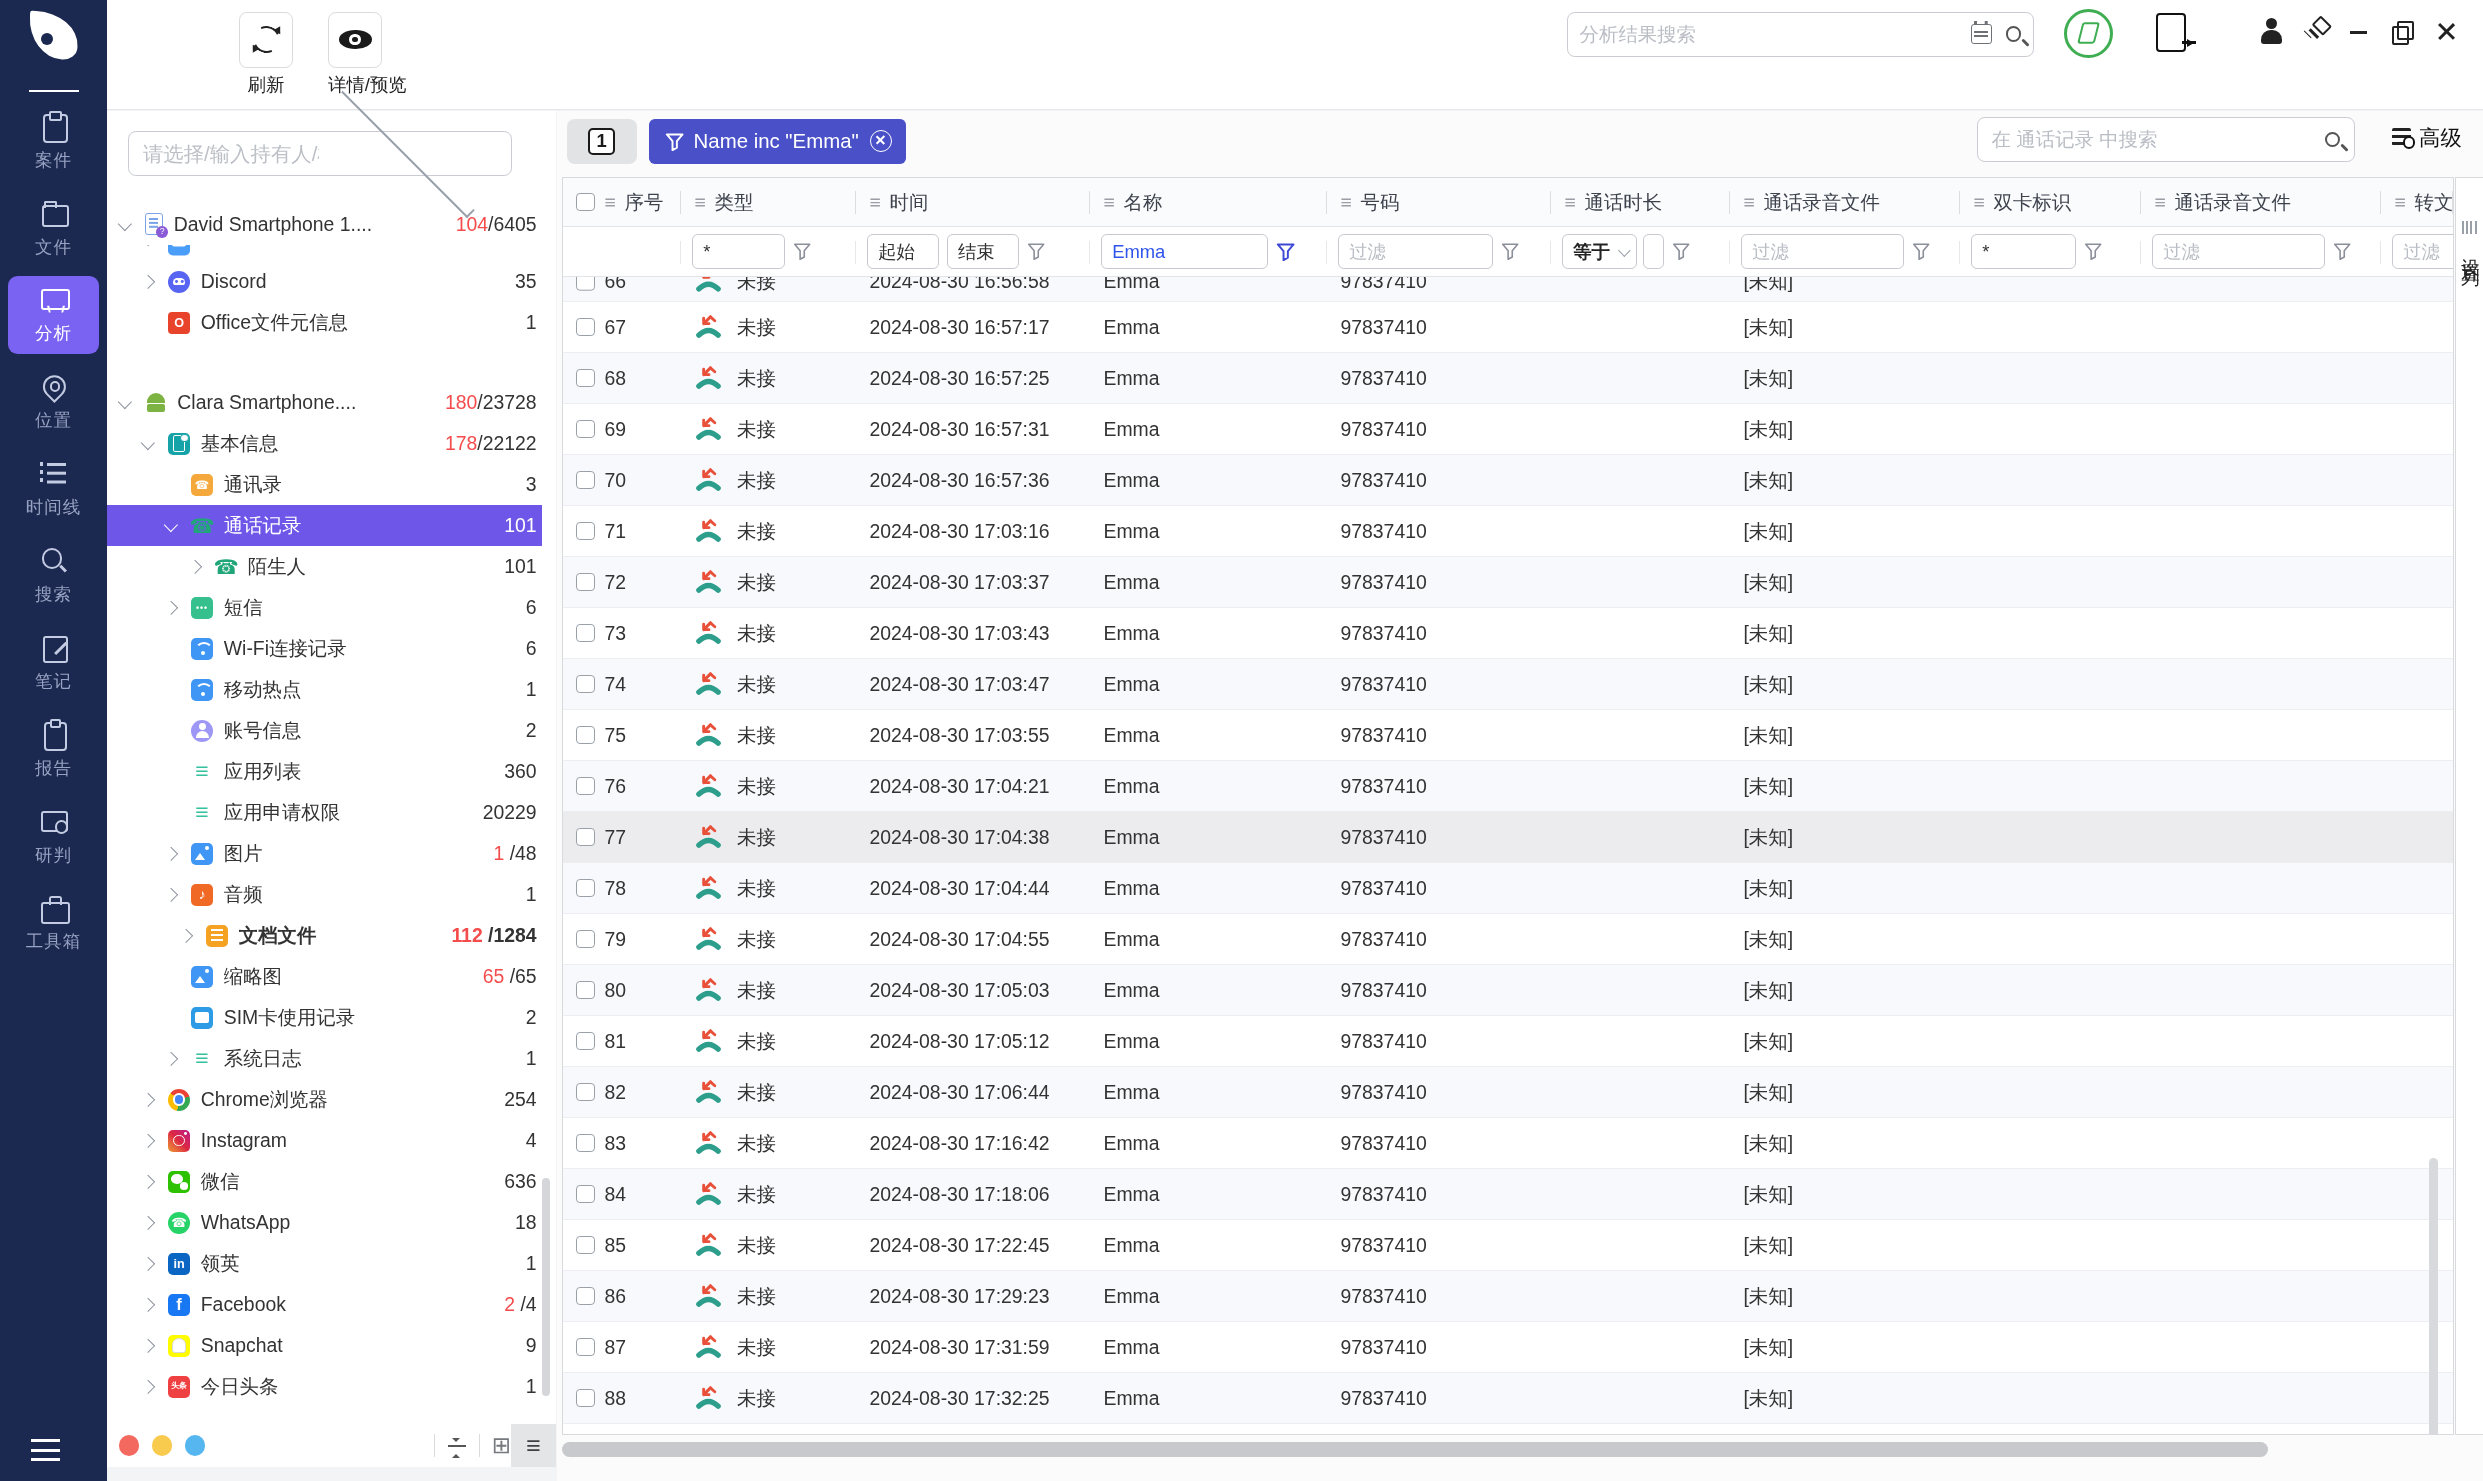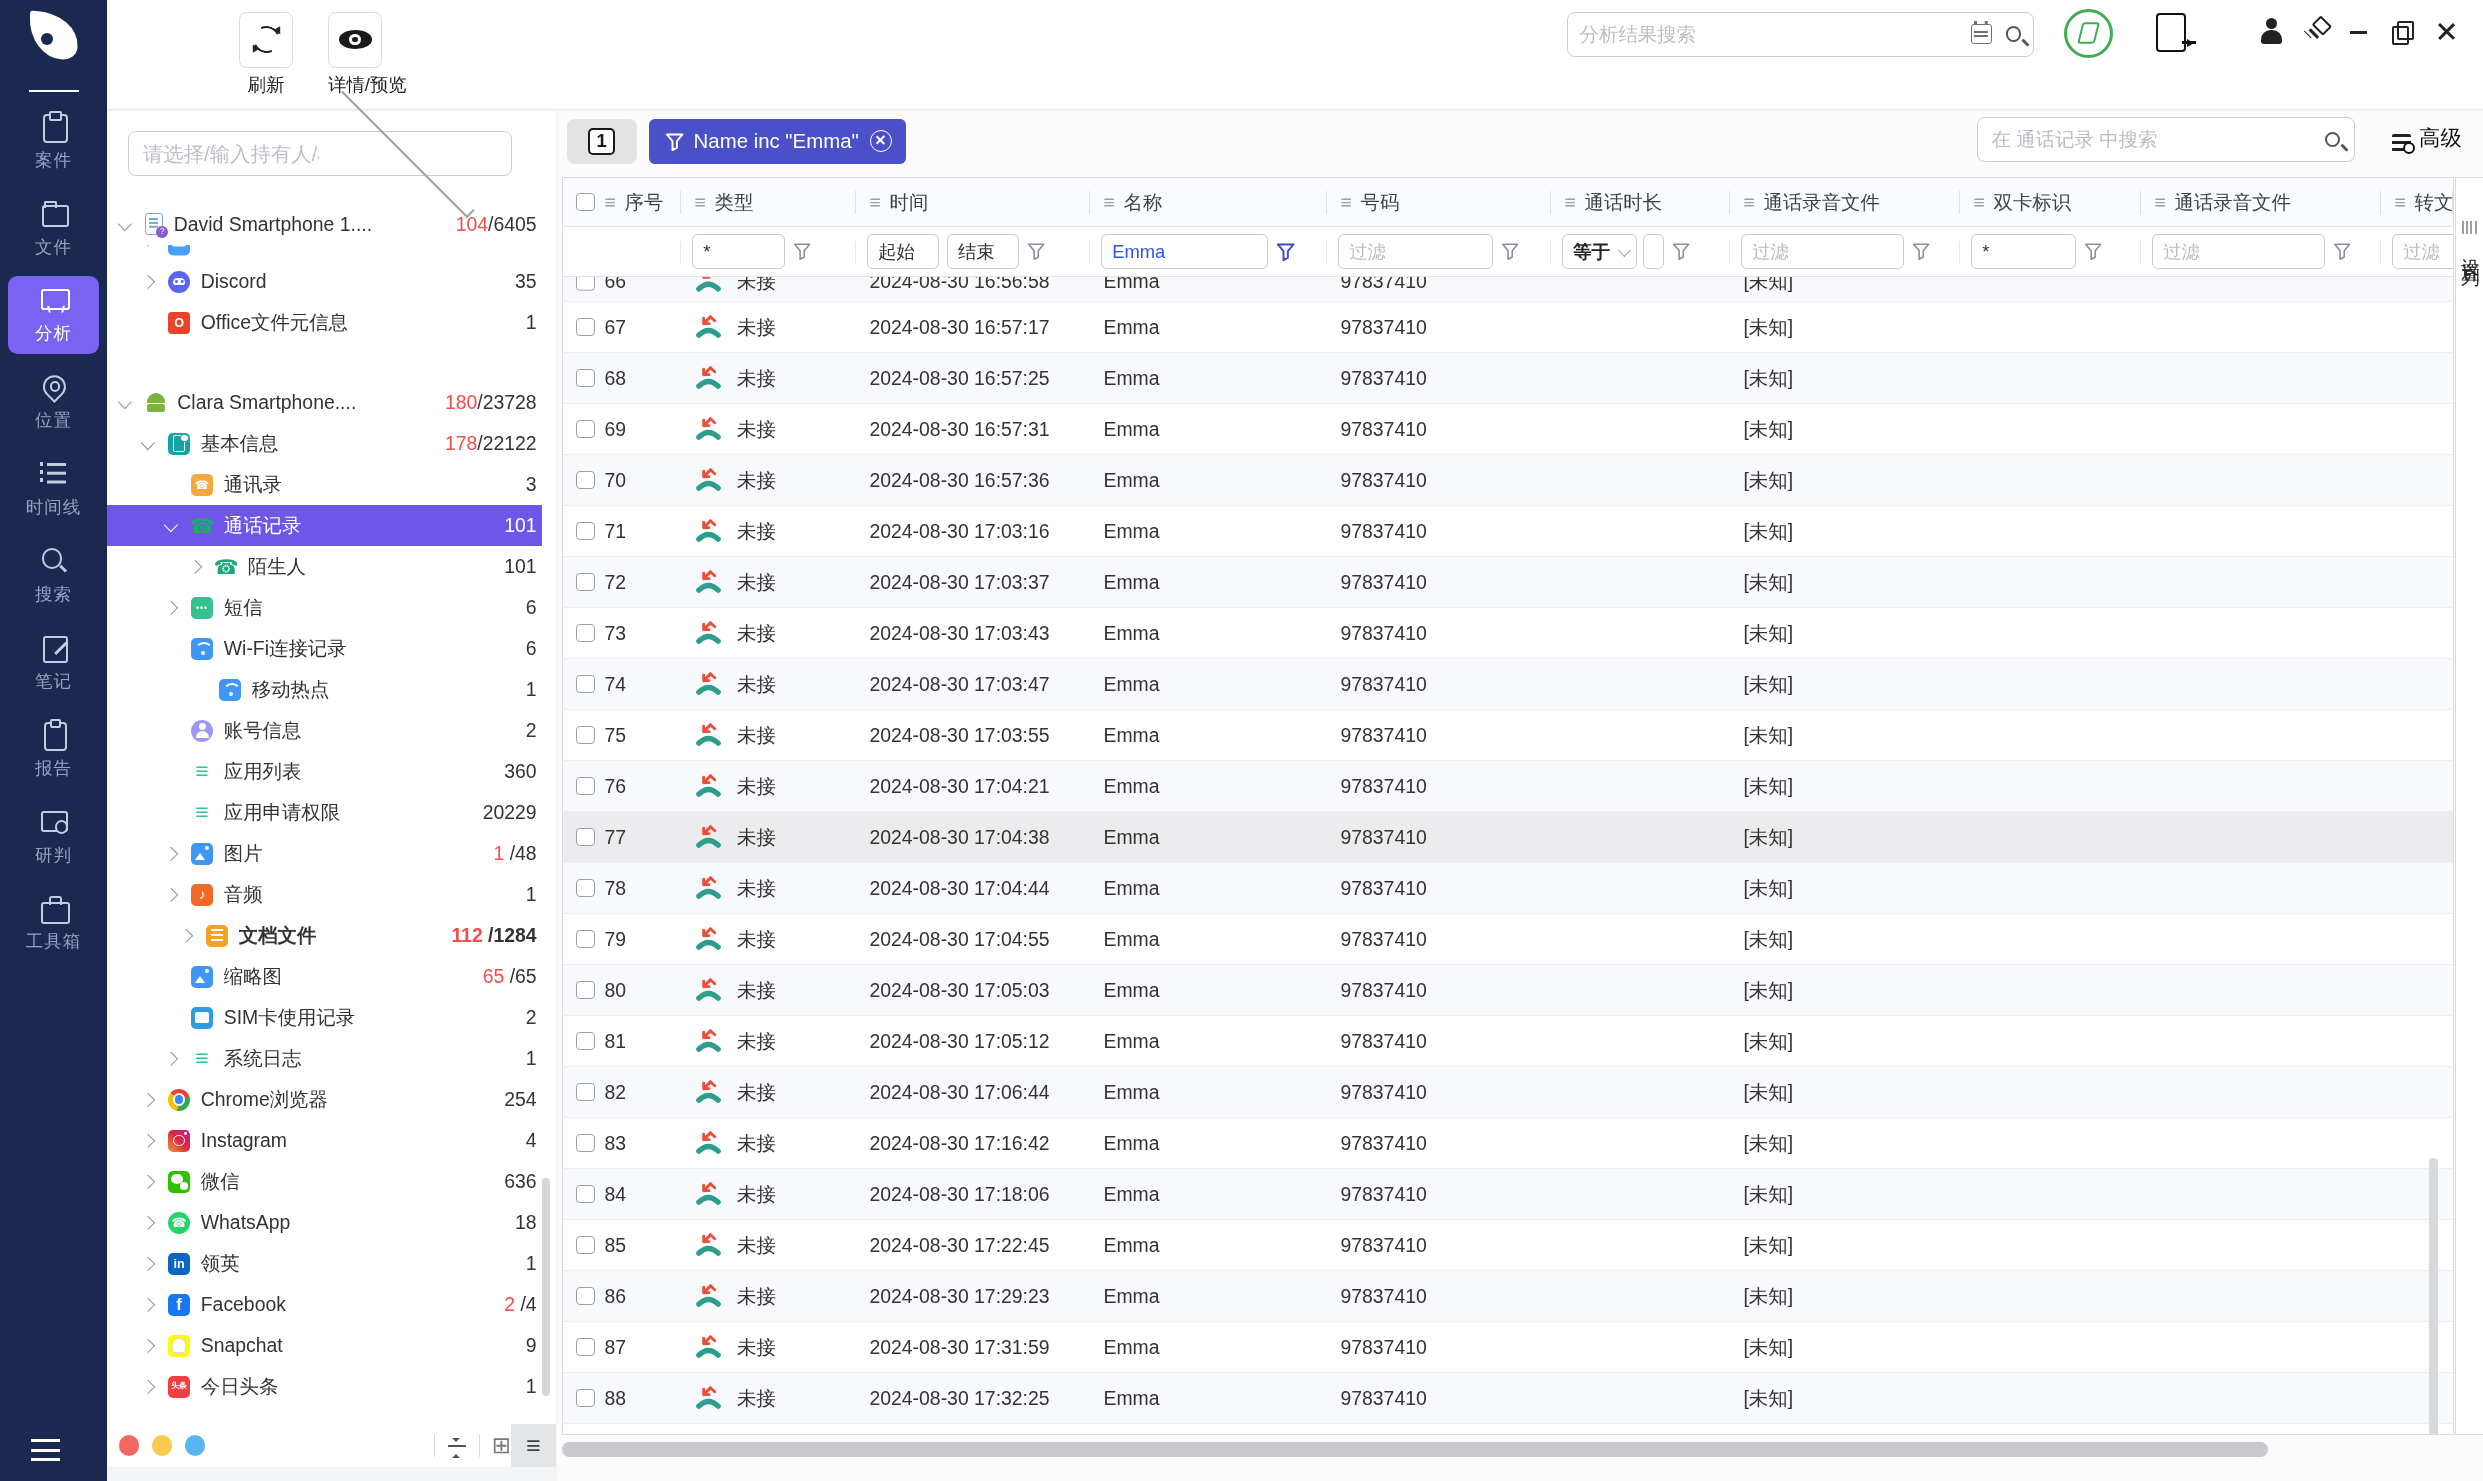--- a/index.html
+++ b/index.html
@@ -176,21 +176,21 @@
     display:flex; align-items:center; padding:0 13.6px 0 15.5px; color:#fff; cursor:pointer; }
   .chip svg { margin-right:9.7px; }
   .chip-text { font-size:20.4px; }
   .chip-x { width:22px; height:22px; border:1.9px solid #fff; border-radius:50%; margin-left:11.6px; position:relative; }
   .chip-x::before, .chip-x::after { content:''; position:absolute; left:3.9px; top:8.2px; width:10.7px; height:1.9px; background:#fff; }
   .chip-x::before { transform:rotate(45deg); } .chip-x::after { transform:rotate(-45deg); }
   .tbl-search { position:absolute; right:128px; top:5.8px; width:378px; height:45px; border:1px solid #c9ccd2;
     border-radius:7.8px; background:#fff; display:flex; align-items:center; padding:0 13.6px; }
   .tbl-search input { flex:1; border:none; outline:none; font-size:19.4px; color:#701a75; font-family:"Liberation Sans",sans-serif; }
   .tbl-search input::placeholder { color:#b9bdc4; }
-  .adv { position:absolute; right:21.3px; top:11.6px; display:flex; align-items:flex-end; cursor:pointer; }
+  .adv { position:absolute; right:21.3px; top:11.6px; display:flex; align-items:center; cursor:pointer; }
   .i-db { width:19.4px; height:17.5px; background:repeating-linear-gradient(#222 0 3.4px, transparent 3.4px 6.8px);
     border-radius:1.9px; position:relative; margin-right:7.8px; }
   .i-db::after { content:''; position:absolute; right:-3.9px; bottom:-2.9px; width:8.7px; height:8.7px; border:2.4px solid #111;
     border-radius:50%; background:#fff; }
   .adv-label { font-size:21.3px; color:#111; }
 
   
   .tablewrap { position:absolute; left:4.9px; top:66px; width:1892px; height:1258px; background:#fff;
     border:1px solid #d8dade; overflow:hidden; }
   .thead { display:flex; height:49px; background:#fafbfc; border-bottom:1px solid #e2e4e8; align-items:center; }
@@ -440,21 +440,21 @@
     <span class="ticon ti-sms">•••</span>
     <span class="t-label">短信</span>
     <span class="t-count" style="margin-right:5.8px">6</span>
   </div>
         <div class="tree-row" style="padding-left: 58px;">
     <span class="exp"></span>
     <span class="ticon ti-wifi"></span>
     <span class="t-label">Wi-Fi连接记录</span>
     <span class="t-count" style="margin-right:5.8px">6</span>
   </div>
-        <div class="tree-row" style="padding-left: 58px; margin-left: 28px;">
+        <div class="tree-row" style="padding-left: 58px;">
     <span class="exp"></span>
     <span class="ticon ti-wifi"></span>
     <span class="t-label">移动热点</span>
     <span class="t-count" style="margin-right:5.8px">1</span>
   </div>
         <div class="tree-row" style="padding-left: 58px;">
     <span class="exp"></span>
     <span class="ticon ti-person"></span>
     <span class="t-label">账号信息</span>
     <span class="t-count" style="margin-right:5.8px">2</span>

